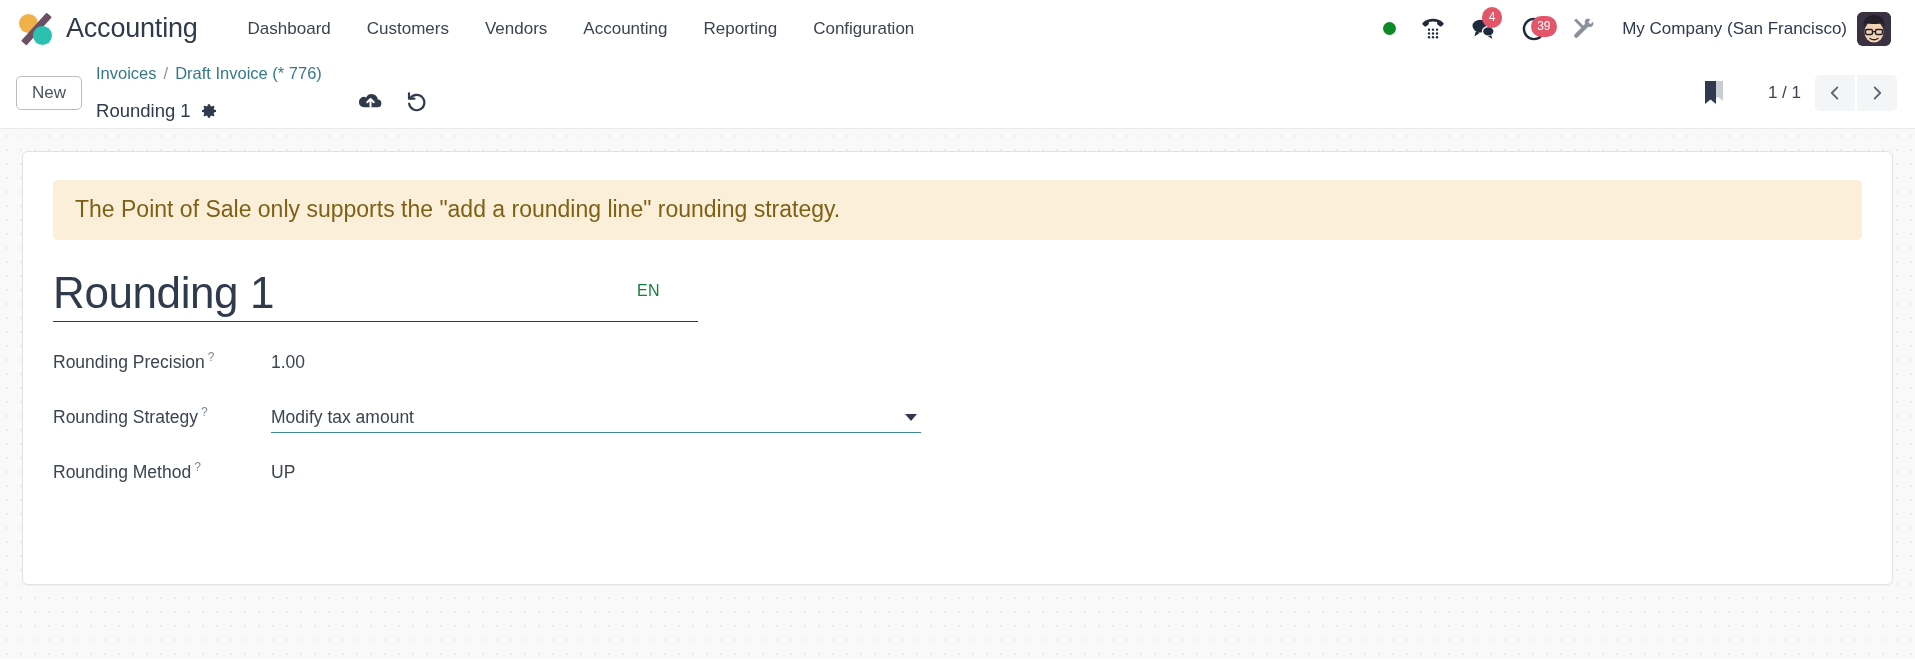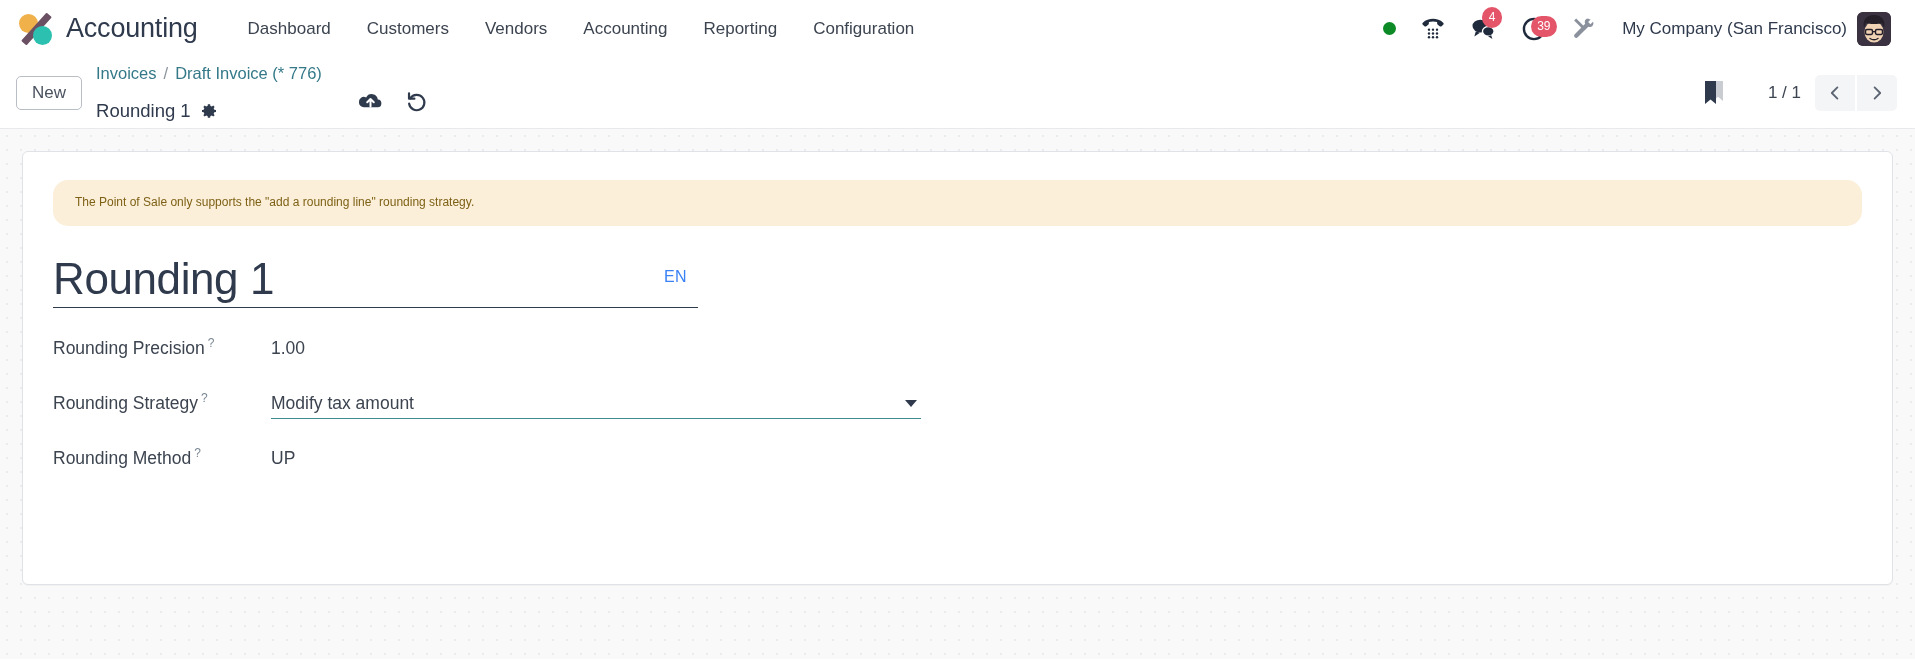--- a/index.html
+++ b/index.html
@@ -267,22 +267,22 @@
     border-radius: 6px;
     height: 434px;
     padding: 28px 30px 20px 30px;
     box-shadow: 0 1px 1px rgba(0,0,0,0.03);
     overflow: hidden;
   }
 
   .alert-warning {
     background: #fbefd9;
     color: #7e6116;
-    border-radius: 15px;
-    font-size: 12px;
+    border-radius: 5px;
+    font-size: 23px;
     padding: 15px 22px;
     margin: 0 0 28px 0;
     line-height: 1.3;
   }
 
   .field-name-label {
     font-size: 17px;
     color: #3c4450;
     margin-bottom: 2px;
   }
@@ -309,24 +309,24 @@
     outline: none;
     background: transparent;
     width: 100%;
     line-height: 1.15;
     padding: 0;
     letter-spacing: -0.4px;
   }
 
   .lang-badge {
     position: absolute;
-    left: 611px;
+    left: 584px;
     top: 14px;
     font-size: 16px;
-    color: #3b82f6;
+    color: #15803d;
     cursor: pointer;
     letter-spacing: 0.4px;
   }
 
   .fields {
     margin-top: 28px;
   }
 
   .frow {
     display: flex;

